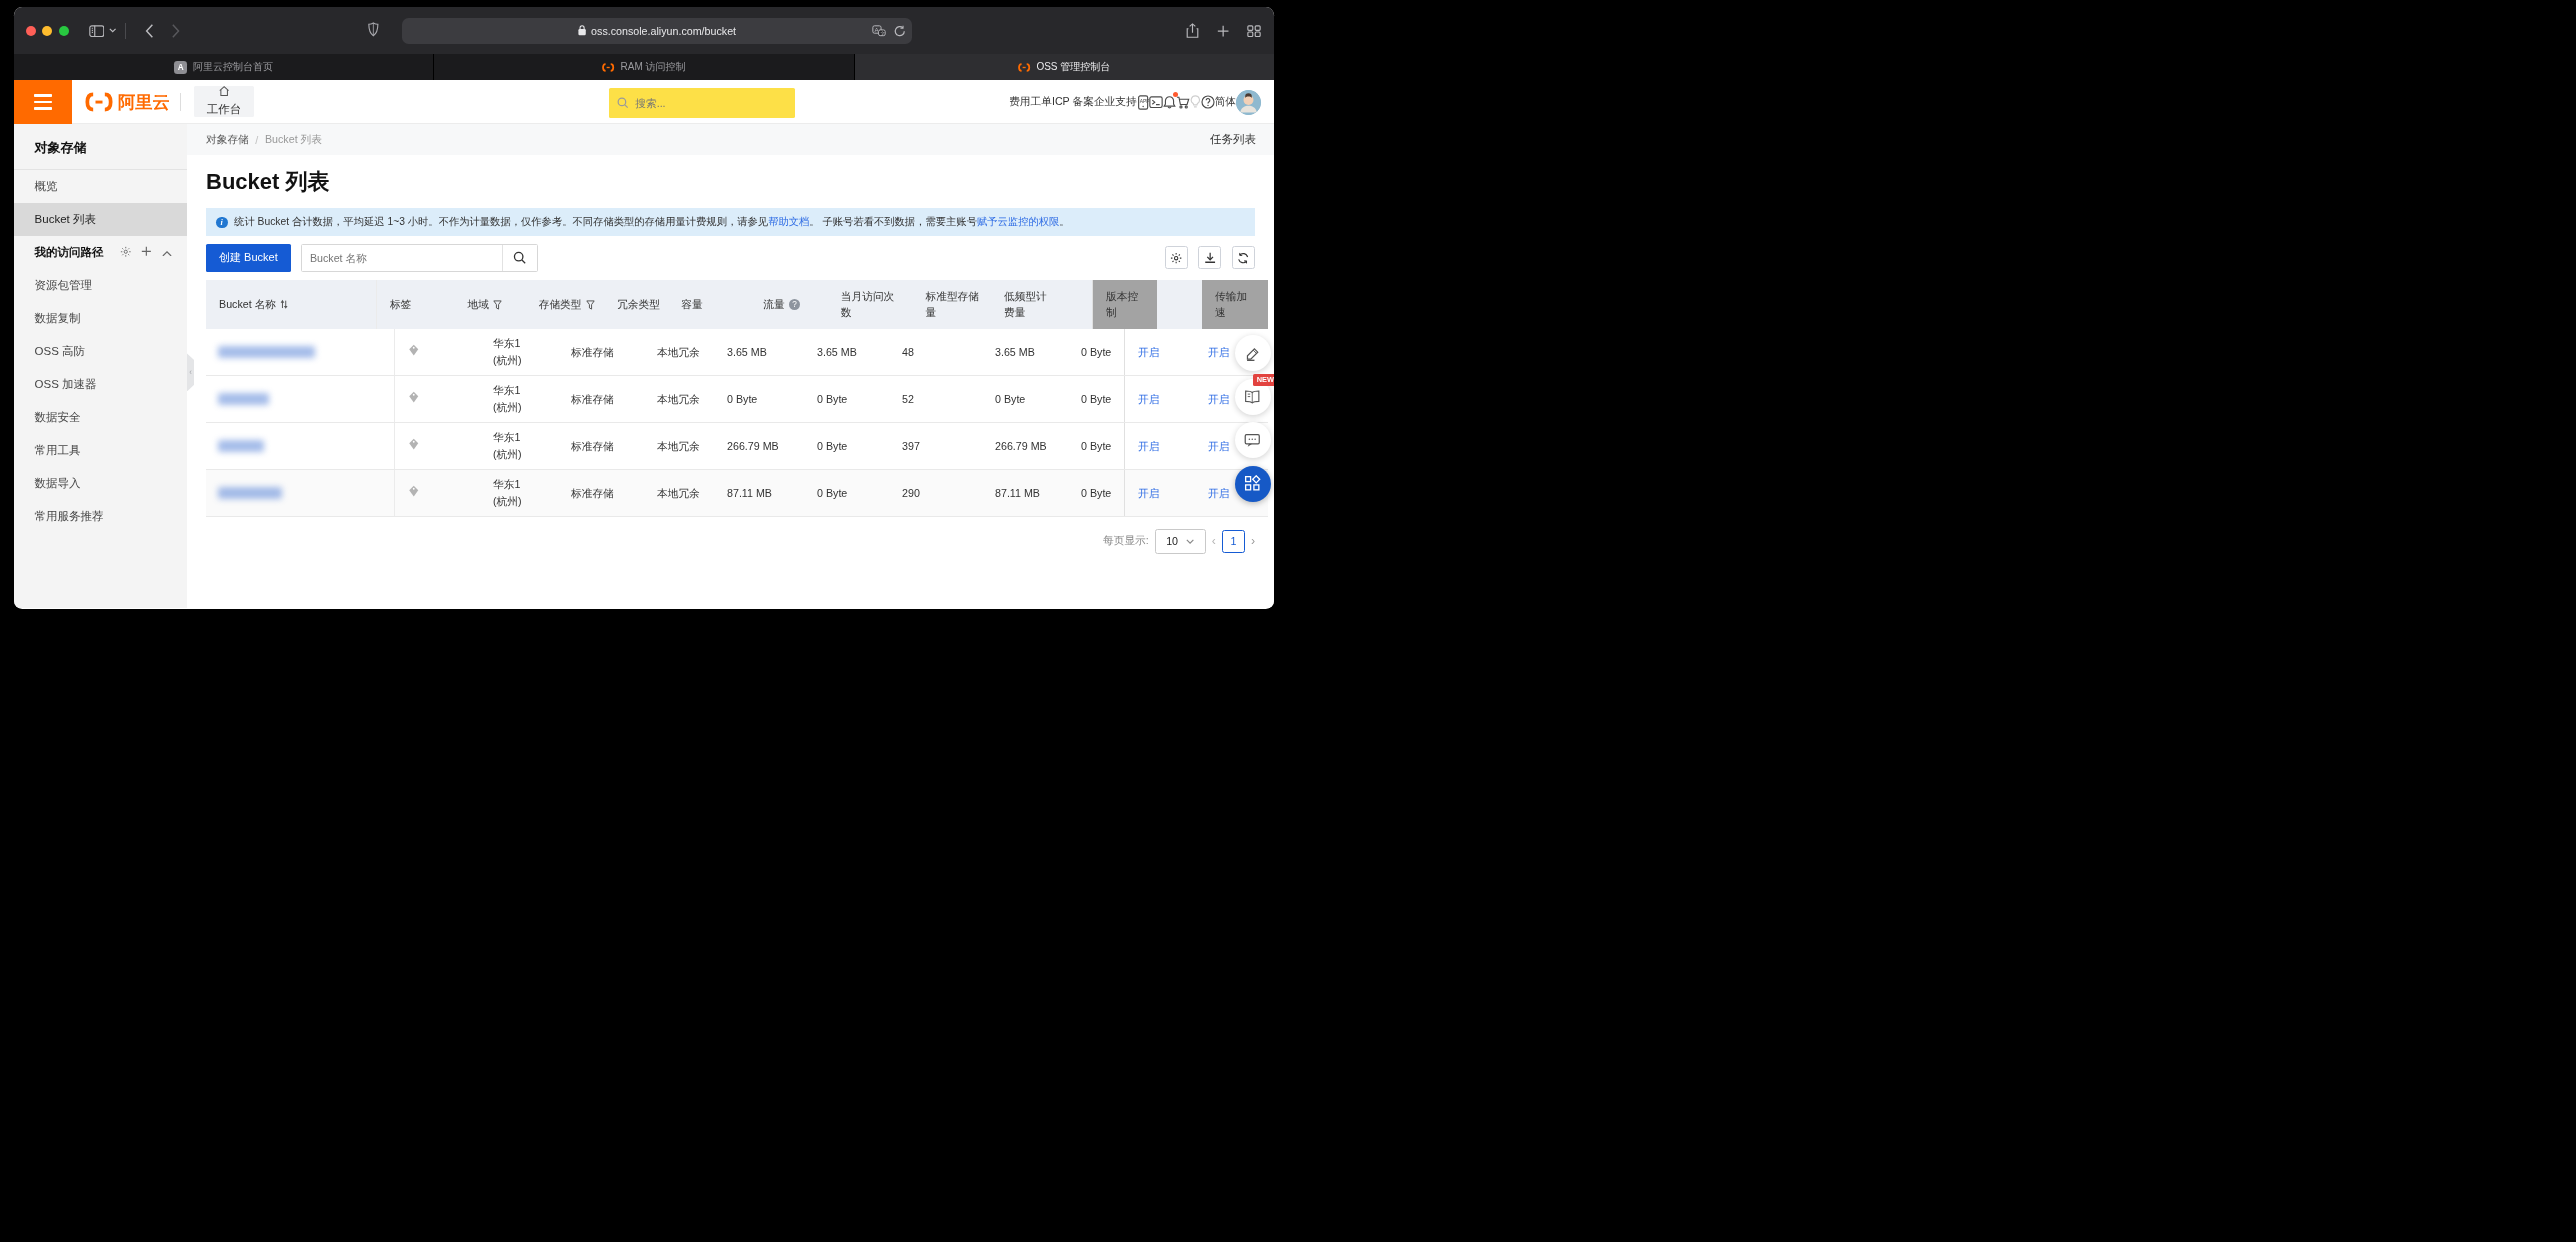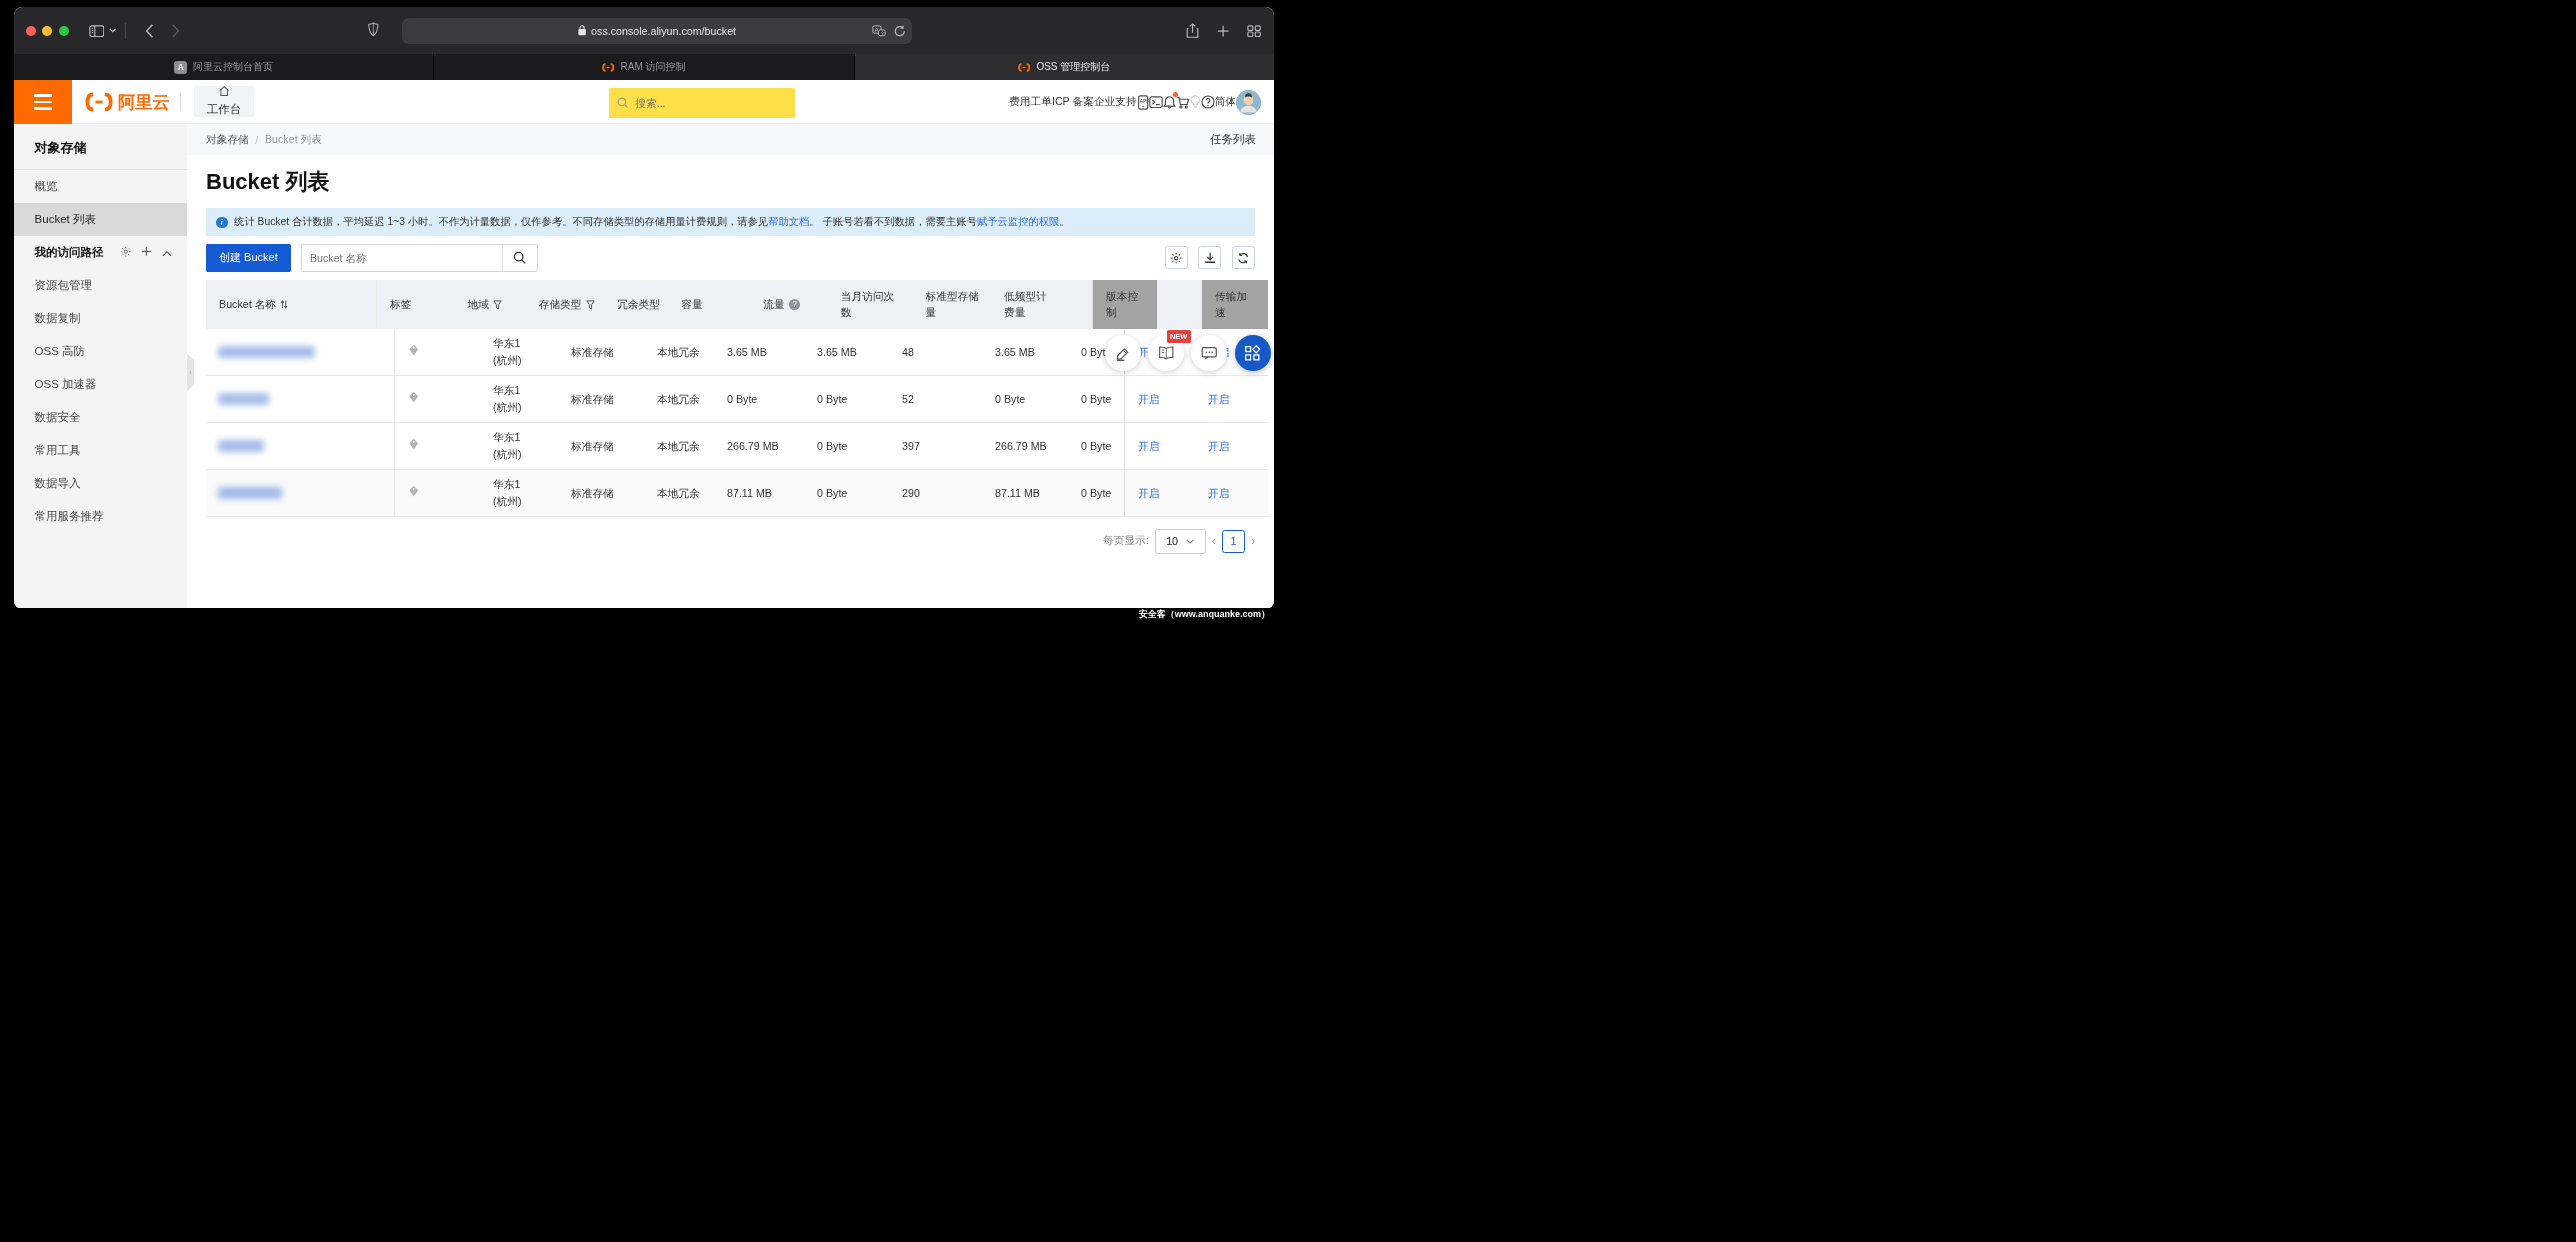--- a/index.html
+++ b/index.html
@@ -99,21 +99,21 @@
   .qmark { width:11.5px; height:11.5px; border-radius:50%; background:#8d949e; color:#fff; font-size:8.2px; display:inline-flex; align-items:center; justify-content:center; }
   .sort-ic, .funnel-ic { color:#555; display:inline-flex; }
 
   .pager { margin:11.5px 19px 0 19px; width:1049px; display:flex; align-items:center; justify-content:flex-end; gap:6px; font-size:10.7px; color:#888; }
   .pp-select { width:51px; height:25px; border:0.8px solid #c9c9c9; border-radius:2.5px; display:flex; align-items:center; justify-content:center; gap:8.2px; color:#222; cursor:pointer; background:#fff; }
   .pg-arrow { color:#b5b5b5; font-size:12.3px; cursor:pointer; }
   .pg-arrow.next{ color:#9a9a9a; }
   .pg-cur { width:23px; height:23px; border:0.8px solid #155bd4; border-radius:2.5px; color:#155bd4; display:flex; align-items:center; justify-content:center; cursor:pointer; }
 
   
-  .float-col { position:absolute; right:3.3px; top:328px; display:flex; flex-direction:row; gap:7.4px; z-index:20; }
+  .float-col { position:absolute; right:3.3px; top:328px; display:flex; flex-direction:column; gap:7.4px; z-index:20; }
   .fbtn { width:36px; height:36px; border-radius:50%; background:#fff; box-shadow:0 1.6px 6.6px rgba(0,0,0,.18); display:flex; align-items:center; justify-content:center; color:#555; cursor:pointer; position:relative; }
   .fbtn.blue { background:#1659c6; color:#fff; box-shadow:0 1.6px 6.6px rgba(0,0,0,.28); }
   .new-badge { position:absolute; top:-5px; right:-6.6px; background:#e2433f; color:#fff; font-size:7.4px; font-weight:bold; padding:1.6px 3.3px; border-radius:1.6px; }
 
   
   .bottom-bar { position:absolute; left:0; right:0; bottom:0; height:13px; background:#000; display:flex; align-items:center; justify-content:flex-end; padding-right:18px; }
   .bottom-bar span { color:#fff; font-size:9px; font-weight:bold; }
 </style>
 </head>
 <body>
@@ -711,17 +711,14 @@
             <rect x="2" y="2" width="6" height="6"></rect>
             <rect x="2" y="12" width="6" height="6"></rect>
             <rect x="12" y="12" width="6" height="6"></rect>
             <rect x="14.8" y="1" width="6" height="6" transform="rotate(45 14.8 1)"></rect>
           </svg>
       </div>
     </div>
 
   </div>
 
-  <div class="bottom-bar">
-    <span>安全客（www.anquanke.com）</span>
-  </div>
 </div>
 
 
 </body></html>

